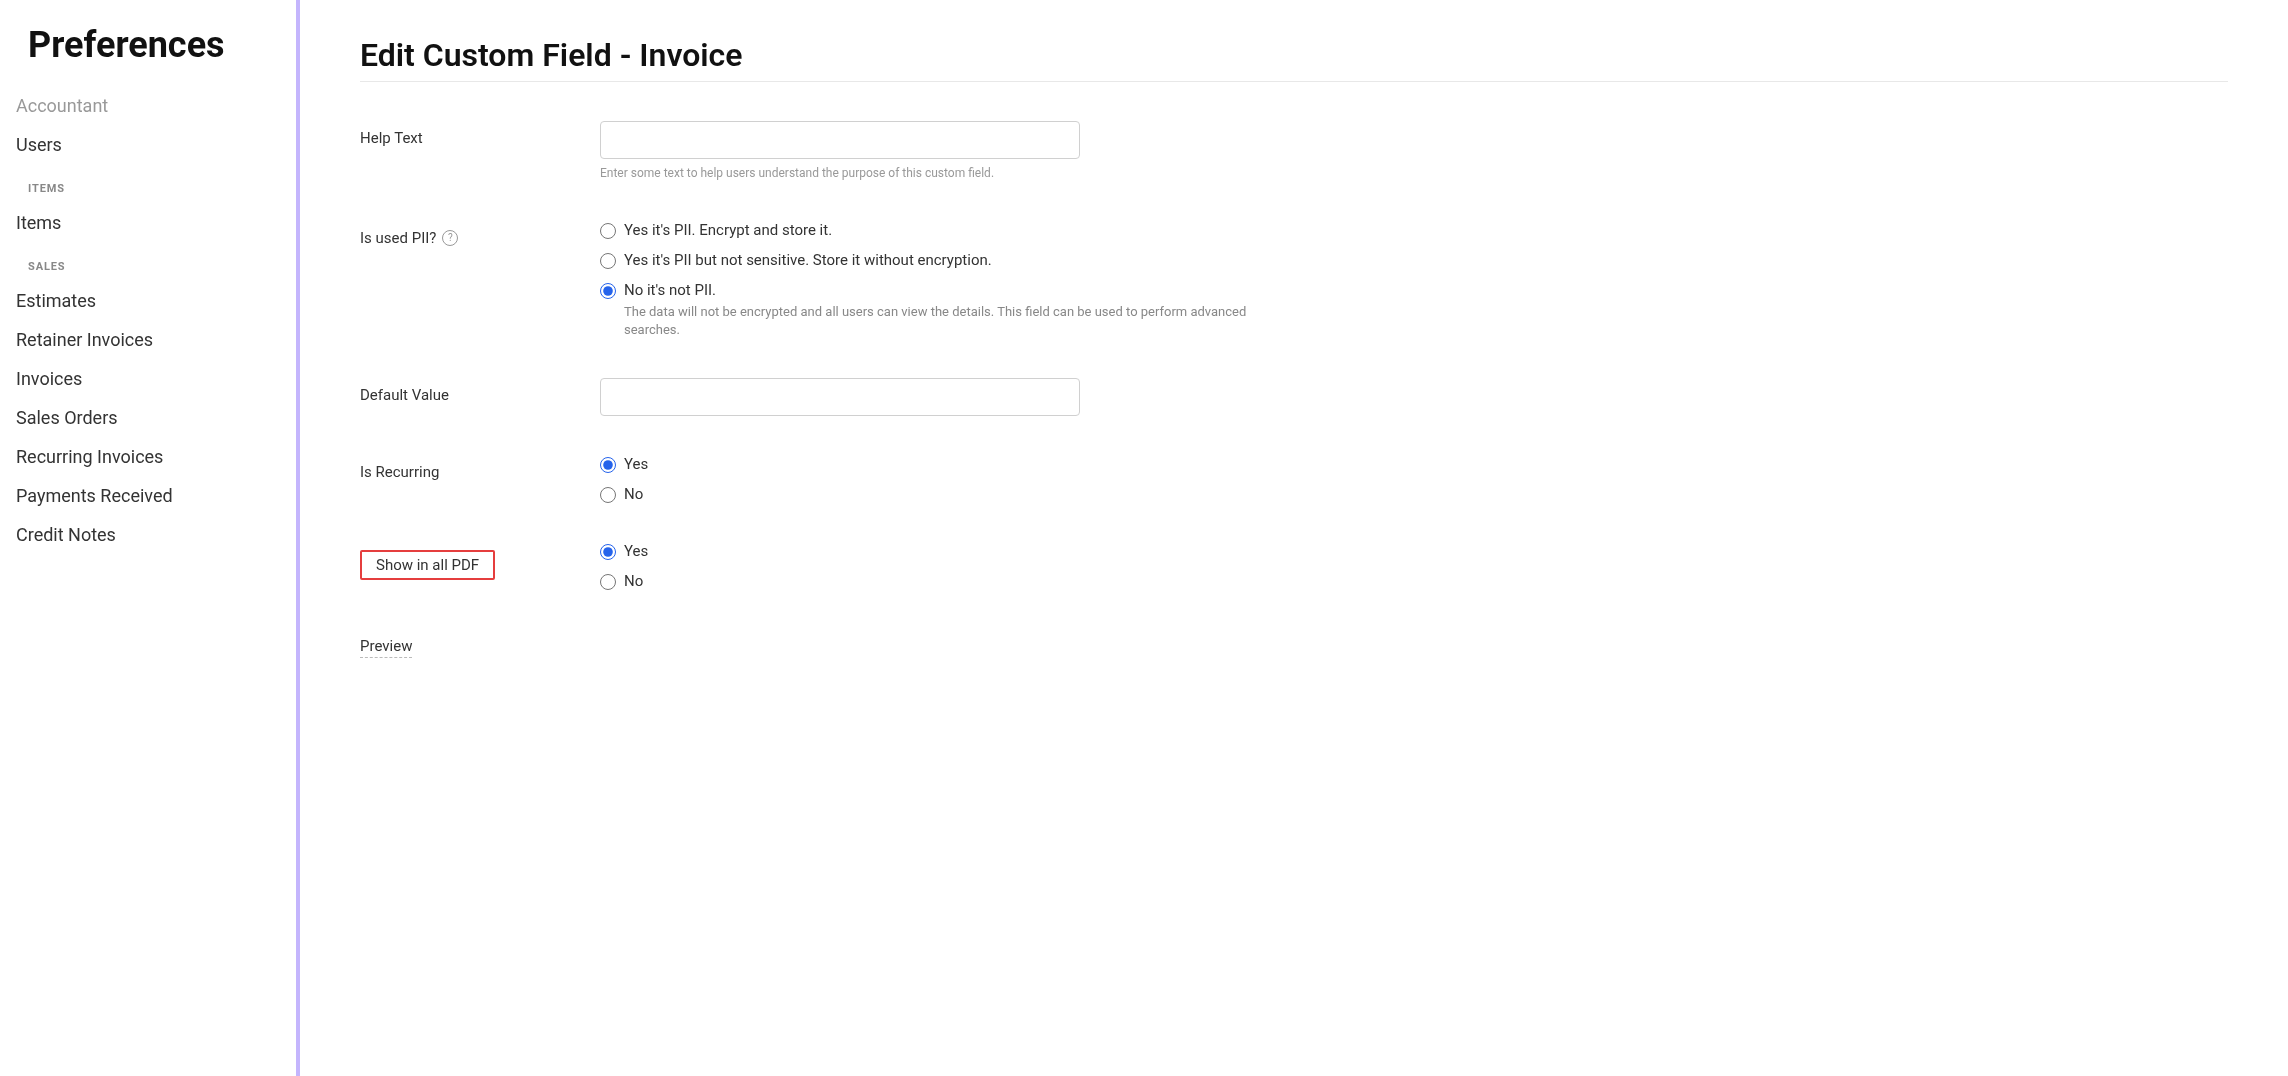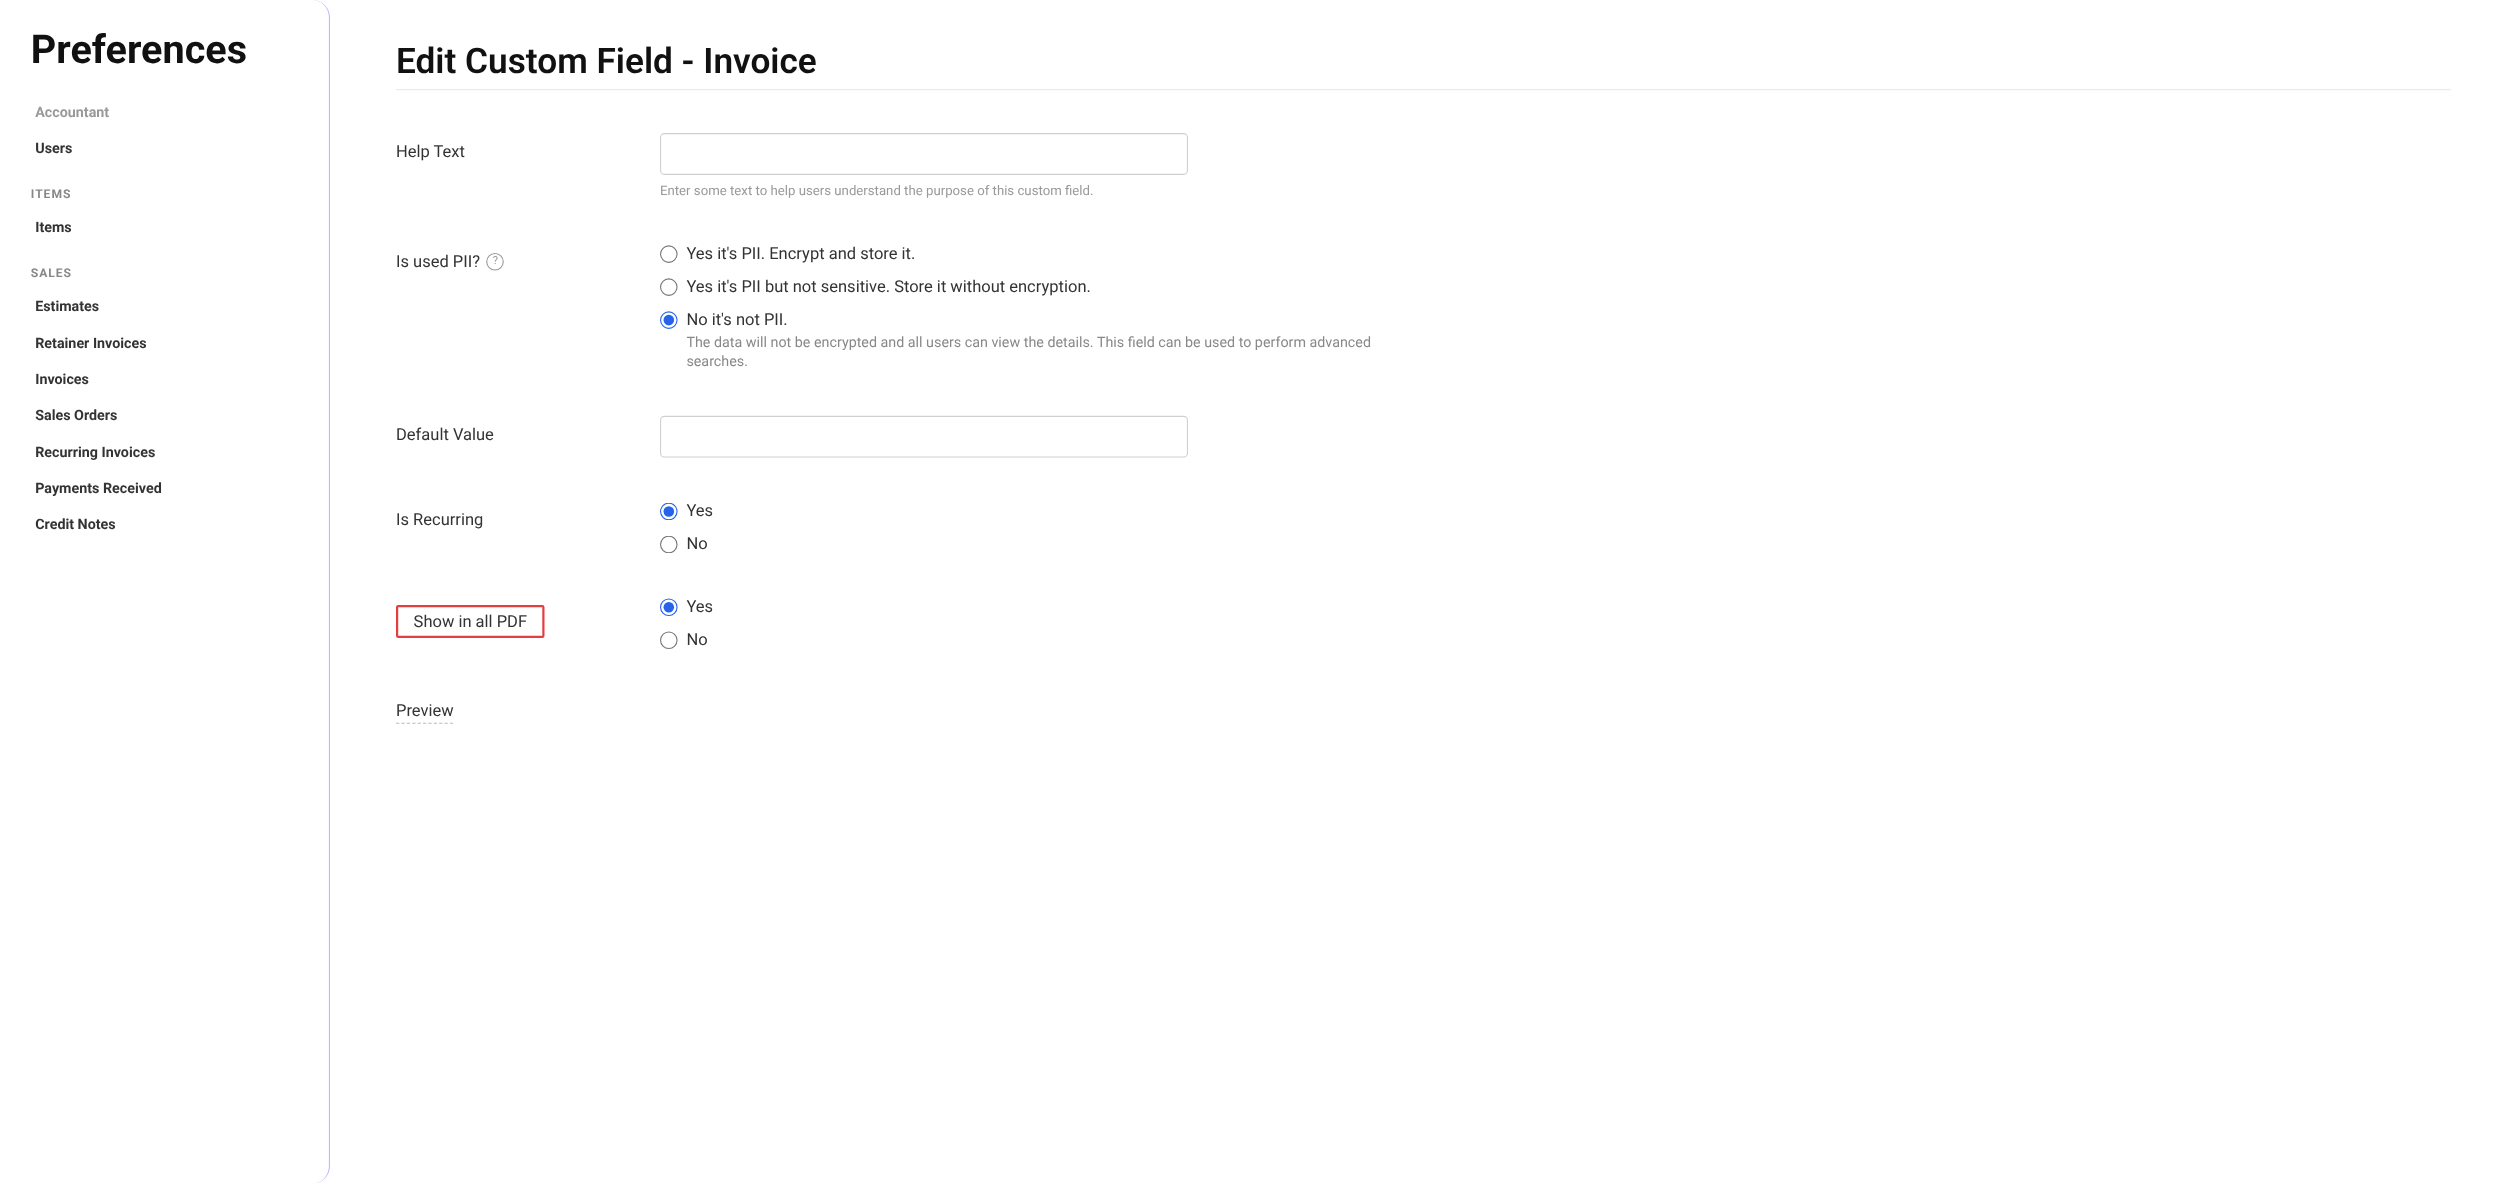--- a/index.html
+++ b/index.html
@@ -9,46 +9,44 @@
       color: #333;
       display: flex;
       height: 100vh;
       overflow: hidden;
     }
 
     
     .sidebar {
       width: 300px;
       min-width: 300px;
-      border-right: 1px solid #c4b5fd;
+      border-right: 4px solid #c4b5fd;
       overflow-y: auto;
       padding: 24px 0;
       background: #fff;
-      border-radius: 16px;
     }
     .sidebar-title {
       font-size: 36px;
       font-weight: 700;
       color: #111;
       padding: 0 28px 20px 28px;
     }
     .sidebar-section-label {
       font-size: 11px;
       font-weight: 700;
       color: #888;
       text-transform: uppercase;
       letter-spacing: 0.08em;
       padding: 18px 28px 8px 28px;
     }
     .sidebar-item {
-      font-size: 13px;
-      color: #333;
-      padding: 9px 32px;
+      font-size: 18px;
+      color: #333;
+      padding: 9px 16px;
       cursor: pointer;
-      font-weight: bold;
     }
     .sidebar-item.faded {
       color: #999;
     }
 
     
     .main {
       flex: 1;
       overflow-y: auto;
       padding: 36px 60px;

